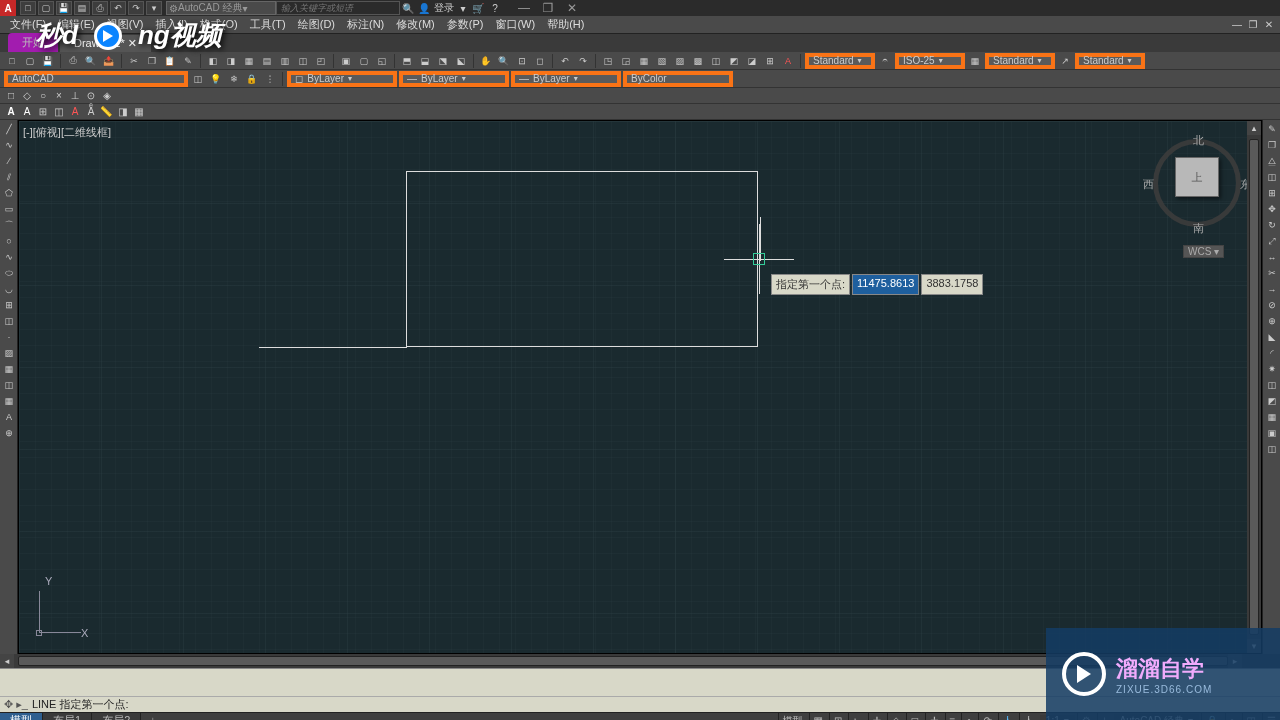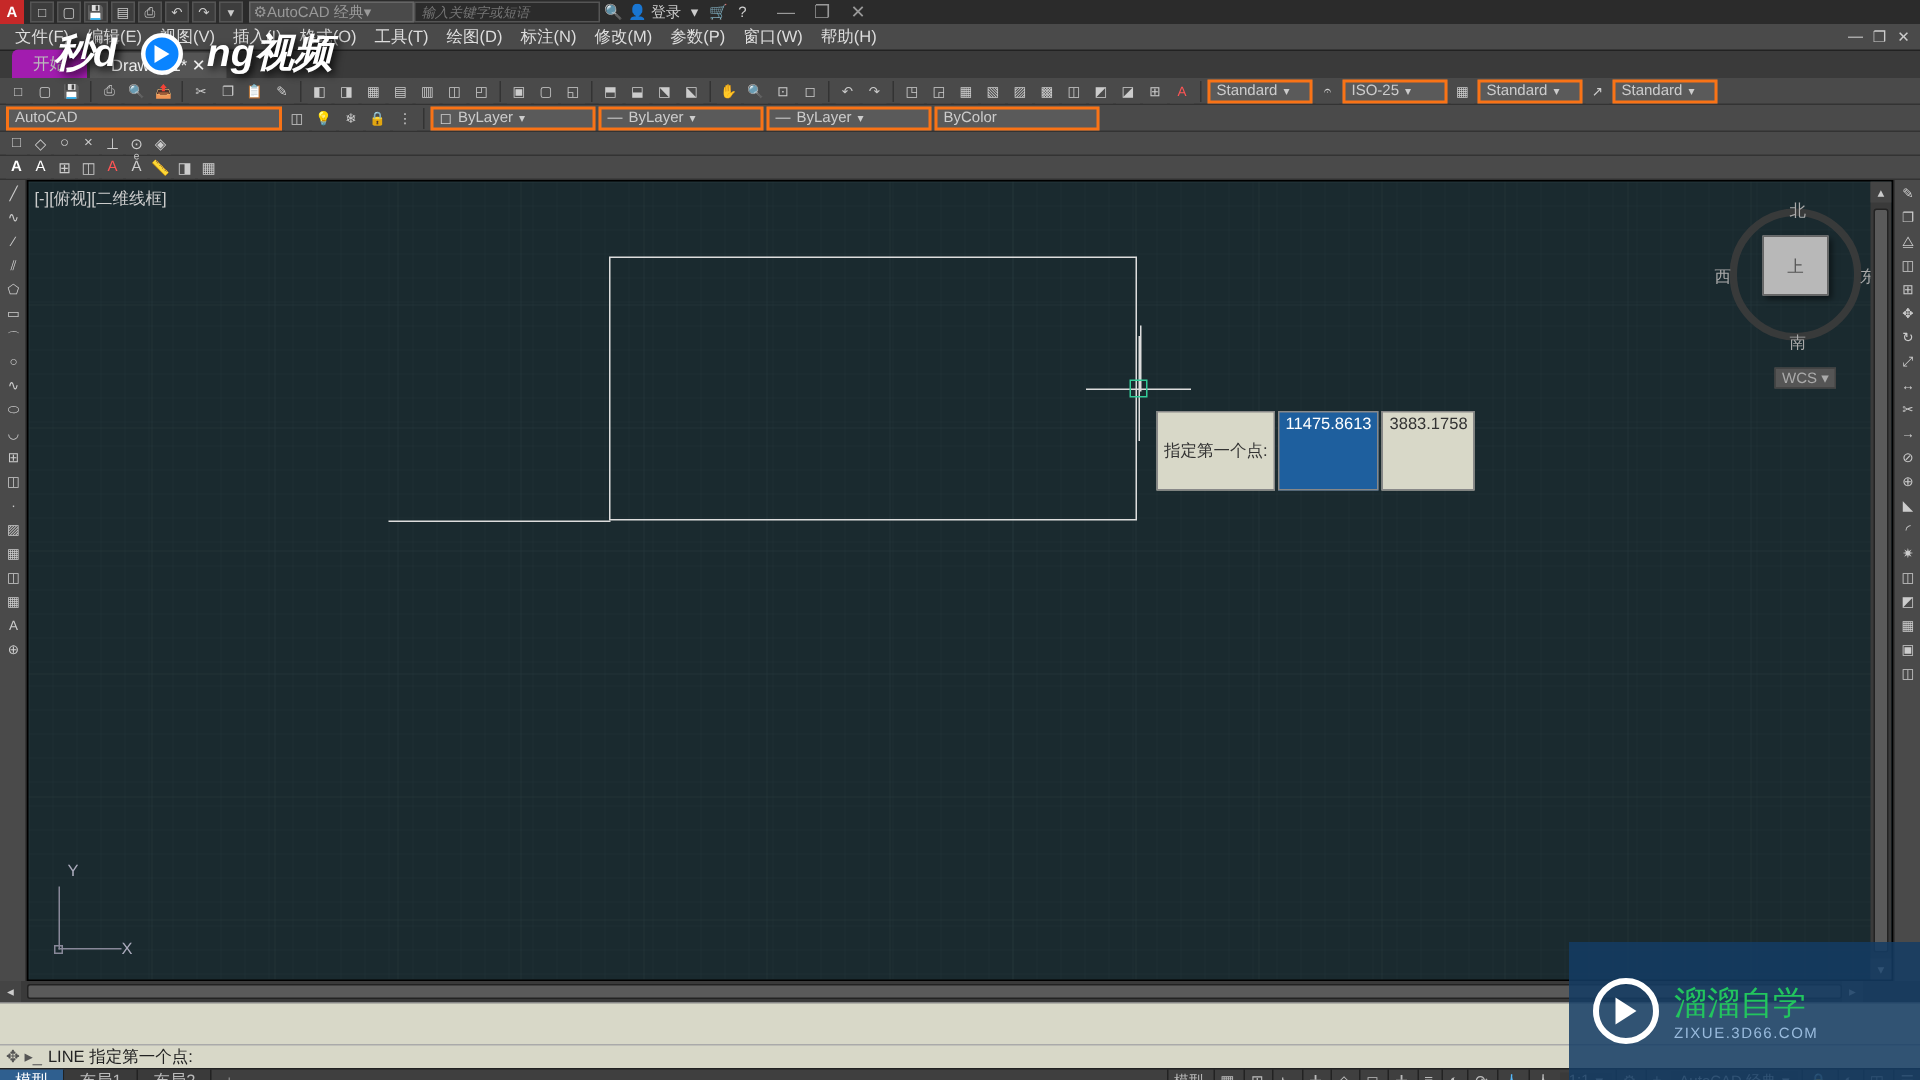--- a/index.html
+++ b/index.html
@@ -28,21 +28,21 @@
 .file-tabs { height: 18px; background: #3a3a3a; display: flex; align-items: flex-end; padding-left: 8px; }
 .file-tab { padding: 2px 14px; background: #2a2a2a; border-top-left-radius: 4px; border-top-right-radius: 4px; font-size: 11px; color: #bbb; cursor: pointer; margin-right: 2px; }
 .file-tab.first { background: #a21caf; }
 .file-tab.active { background: #555; color: #eee; }
 .file-tab-add { padding: 2px 8px; font-size: 12px; color: #888; cursor: pointer; }
 
 
 .toolbar-row { height: 18px; background: #4a4a4a; display: flex; align-items: center; gap: 2px; padding: 0 4px; border-bottom: 1px solid #333; }
 .tb-btn { width: 16px; height: 16px; background: #4a4a4a; border: 1px solid transparent; font-size: 9px; color: #ccc; display: flex; align-items: center; justify-content: center; cursor: pointer; }
 .tb-sep { width: 1px; height: 14px; background: #333; margin: 0 2px; }
-.tb-combo { height: 16px; background: #5a5a5a; border: 2px solid #f97316; font-size: 10px; color: #ccc; padding: 0 4px; display: flex; align-items: center; gap: 4px; }
+.tb-combo { height: 16px; background: #5a5a5a; border: 4px solid #f97316; font-size: 10px; color: #ccc; padding: 0 4px; display: flex; align-items: center; gap: 4px; }
 .tb-combo .arrow { font-size: 8px; }
 .combo-small { width: 70px; }
 .combo-layer { width: 184px; }
 .combo-prop { width: 110px; }
 
 
 .row-small { height: 16px; }
 .small-btn { width: 14px; height: 14px; font-size: 10px; }
 
 
@@ -72,21 +72,21 @@
 .line1 { position: absolute; border-top: 1px solid #ddd; }
 .line2 { position: absolute; border-left: 1px solid #ddd; }
 
 
 .cursor-h { position: absolute; width: 70px; border-top: 1px solid #ddd; top: 138px; left: 705px; }
 .cursor-v { position: absolute; height: 70px; border-left: 1px solid #ddd; top: 103px; left: 740px; }
 .cursor-box { position: absolute; width: 12px; height: 12px; border: 1px solid #3c9; top: 132px; left: 734px; }
 
 
 .dyn-input { position: absolute; top: 153px; left: 752px; display: flex; gap: 2px; font-size: 11px; }
-.dyn-label { background: #d8d8c8; color: #333; padding: 18px 4px; border: 1px solid #888; }
+.dyn-label { background: #d8d8c8; color: #333; padding: 2px 4px; border: 1px solid #888; }
 .dyn-field { background: #d8d8c8; color: #333; padding: 2px 4px; border: 1px solid #888; }
 .dyn-field.sel { background: #1e5f9e; color: #fff; }
 
 
 .ucs { position: absolute; left: 16px; bottom: 14px; width: 60px; height: 60px; color: #aab; }
 .ucs .y { position: absolute; left: 4px; bottom: 6px; width: 1px; height: 42px; background: #889; }
 .ucs .x { position: absolute; left: 4px; bottom: 6px; width: 42px; height: 1px; background: #889; }
 .ucs .yl { position: absolute; left: 10px; top: -4px; font-size: 11px; }
 .ucs .xl { position: absolute; left: 46px; bottom: 0; font-size: 11px; }
 .ucs .sq { position: absolute; left: 1px; bottom: 3px; width: 6px; height: 6px; border: 1px solid #889; }
@@ -100,21 +100,21 @@
 .vc-e { position: absolute; top: 48px; right: -4px; font-size: 11px; color: #aaa; }
 .vc-w { position: absolute; top: 48px; left: -4px; font-size: 11px; color: #aaa; }
 .wcs-label { position: absolute; top: 116px; left: 36px; background: #555; border: 1px solid #444; font-size: 10px; padding: 0 4px; color: #aaa; }
 
 
 .promo-left { position: absolute; top: 18px; left: 36px; font-size: 26px; font-weight: bold; color: #fff; text-shadow: 2px 2px 6px #000; display: flex; align-items: center; gap: 16px; z-index: 20; }
 .promo-left .play { width: 28px; height: 28px; background: #0a84ff; border-radius: 50%; display: flex; align-items: center; justify-content: center; color: #fff; font-size: 14px; border: 3px solid #fff; }
 .promo-right { position: absolute; bottom: 0; right: 0; width: 234px; height: 92px; background: rgba(20,60,100,0.85); display: flex; align-items: center; gap: 10px; padding: 0 16px; z-index: 20; }
 .promo-right .play2 { width: 44px; height: 44px; border: 4px solid #fff; border-radius: 50%; display: flex; align-items: center; justify-content: center; color: #fff; font-size: 18px; }
 .promo-right .txt { display: flex; flex-direction: column; }
-.promo-right .t1 { font-size: 22px; color: #22c55e; font-weight: normal; }
+.promo-right .t1 { font-size: 22px; color: #f0abfc; font-weight: bold; }
 .promo-right .t2 { font-size: 10px; color: #9bd; letter-spacing: 1px; }
 
 
 .hscroll-wrap { height: 14px; background: #3a3a3a; display: flex; align-items: center; }
 .hscroll-thumb { margin-left: 4px; width: 1210px; height: 10px; background: #5a5a5a; border: 1px solid #222; border-radius: 2px; }
 .arrow-end { width: 14px; height: 14px; background: #444; display: flex; align-items: center; justify-content: center; font-size: 9px; }
 
 .vscroll { position: absolute; right: 0; top: 0; bottom: 0; width: 14px; background: #3a3a3a; display: flex; flex-direction: column; }
 .vscroll-thumb { margin: 4px 2px; flex: 1; background: #5a5a5a; border: 1px solid #222; border-radius: 2px; }
 

